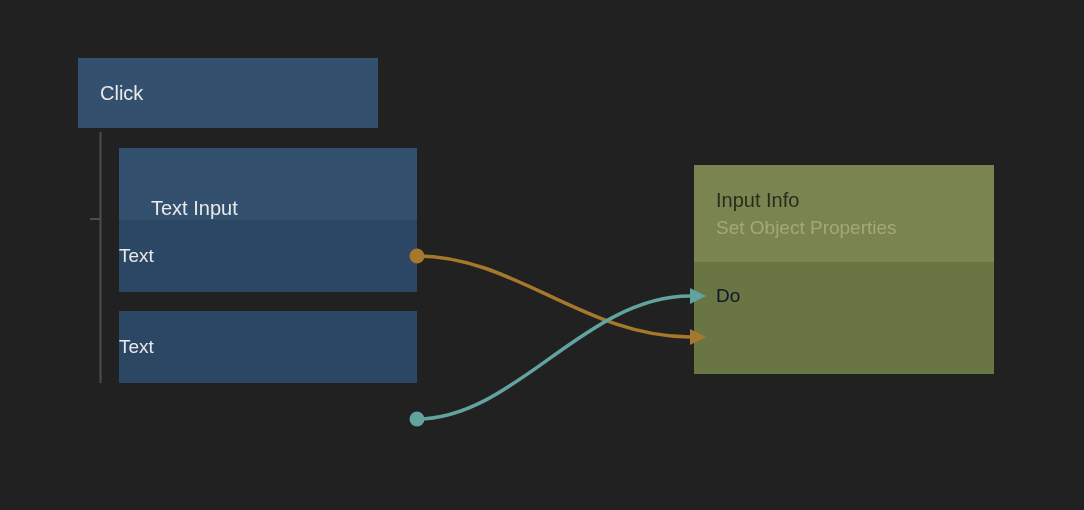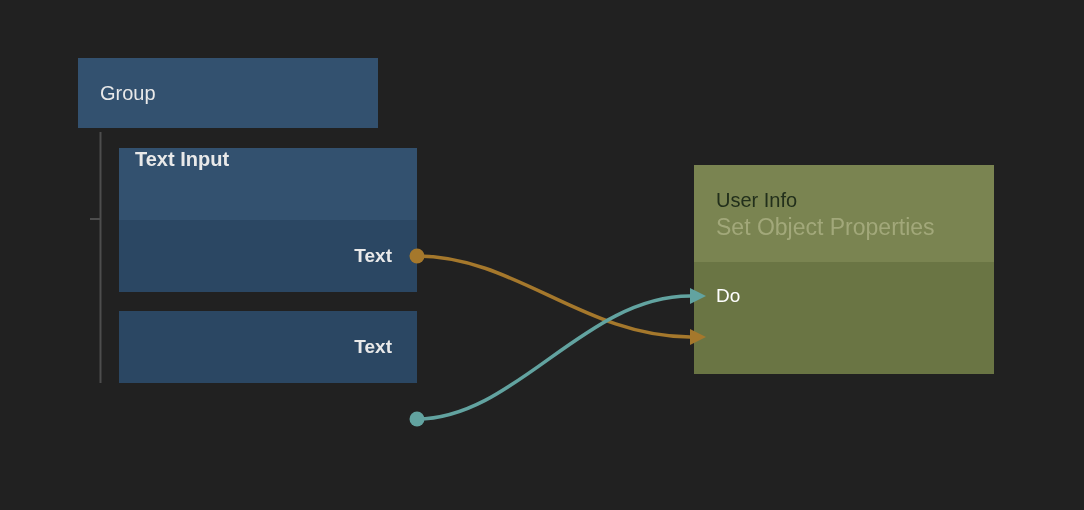--- a/index.html
+++ b/index.html
@@ -35,83 +35,81 @@
     font-size: 20px;
   }
 
   
   .blue-node { left: 119px; width: 298px; }
   .node-text-input { top: 148px; }
   .node-button { top: 311px; }
   .blue-header {
     height: 72px;
     background: #33516f;
-    display: flex; align-items: flex-start;
-    padding-left: 16px;
+    display: flex; align-items: flex-end;
+    padding-left: 32px;
     font-size: 20px;
-    font-weight: bold;
   }
   .blue-body {
     height: 72px;
     background: #2b4763;
-    display: flex; align-items: center; justify-content: flex-end;
+    display: flex; align-items: center; justify-content: flex-start;
     padding-right: 25px;
     font-size: 19px;
-    font-weight: bold;
   }
 
   
   .green-node { left: 694px; top: 165px; width: 300px; }
   .green-header {
     height: 97px;
     background: #7a8451;
     padding: 21px 22px 0;
   }
   .green-title { font-size: 20px; line-height: 28px; color: #222f1b; }
-  .green-subtitle { font-size: 23px; line-height: 27px; color: #a2a87a; }
+  .green-subtitle { font-size: 19px; line-height: 27px; color: #a2a87a; }
   .green-body {
     height: 112px;
     background: #6a7544;
     padding: 14px 0 18px;
-    color: #ffffff;
+    color: #0f172a;
   }
   .green-row {
     height: 40px;
     display: flex; align-items: center;
     padding-left: 22px;
     font-size: 19px;
   }
 </style>
 </head>
 <body>
 
 <div class="canvas">
 
   <div class="node group-node">
-    <span>Group</span>
+    <span>Click</span>
   </div>
 
   <div class="node blue-node node-text-input">
     <div class="blue-header">
       <span>Text Input</span>
     </div>
     <div class="blue-body">
       <span>Text</span>
     </div>
   </div>
 
   <div class="node blue-node node-button">
     <div class="blue-body">
       <span>Text</span>
     </div>
   </div>
 
   <div class="node green-node">
     <div class="green-header">
-      <div class="green-title">User Info</div>
+      <div class="green-title">Input Info</div>
       <div class="green-subtitle">Set Object Properties</div>
     </div>
     <div class="green-body">
       <div class="green-row">
         <span>Do</span>
       </div>
     </div>
   </div>
 
   <svg class="svg-layer" viewBox="0 0 1084 510">

